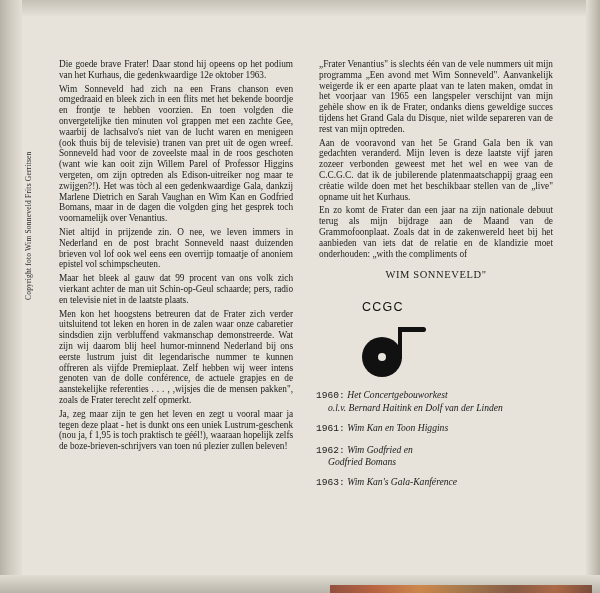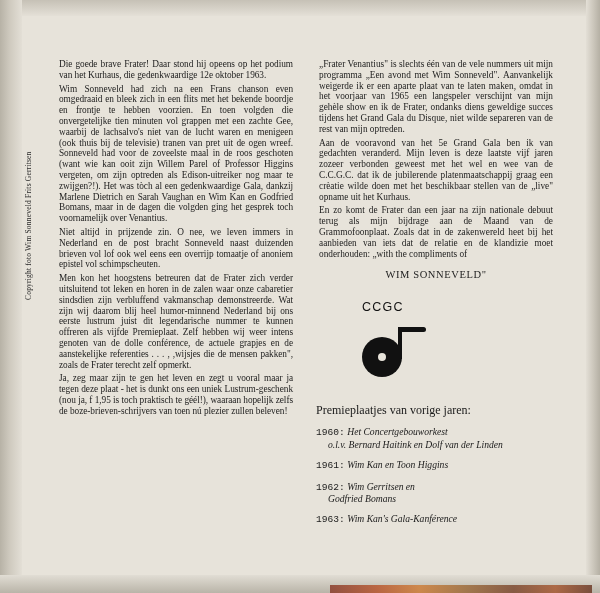--- a/index.html
+++ b/index.html
@@ -180,55 +180,55 @@
   <div class="bottom-color-strip"></div>
 
   <div class="copyright">Copyright foto Wim Sonneveld  Frits Gerritsen</div>
 
   <div class="columns">
 
     <div class="col left">
       <p>Die goede brave Frater! Daar stond hij opeens op het podium van het Kurhaus, die gedenkwaardige 12e oktober 1963.</p>
       <p>Wim Sonneveld had zich na een Frans chanson even omgedraaid en bleek zich in een flits met het bekende boordje en frontje te hebben voorzien. En toen volgden die onvergetelijke tien minuten vol grappen met een zachte Gee, waarbij de lachsalvo's niet van de lucht waren en menigeen (ook thuis bij de televisie) tranen van pret uit de ogen wreef. Sonneveld had voor de zoveelste maal in de roos geschoten (want wie kan ooit zijn Willem Parel of Professor Higgins vergeten, om zijn optreden als Edison-uitreiker nog maar te zwijgen?!). Het was tòch al een gedenkwaardige Gala, dankzij Marlene Dietrich en Sarah Vaughan en Wim Kan en Godfried Bomans, maar in de dagen die volgden ging het gesprek toch voornamelijk over Venantius.</p>
       <p>Niet altijd in prijzende zin. O nee, we leven immers in Nederland en de post bracht Sonneveld naast duizenden brieven vol lof ook wel eens een overrijp tomaatje of anoniem epistel vol schimpscheuten.</p>
+      <p>Maar het bleek al gauw dat 99 procent van ons volk zich vierkant achter de man uit Schin-op-Geul schaarde; pers, radio en televisie niet in de laatste plaats.</p>
       <p>Men kon het hoogstens betreuren dat de Frater zich verder uitsluitend tot leken en horen in de zalen waar onze cabaretier sindsdien zijn verbluffend vakmanschap demonstreerde. Wat zijn wij daarom blij heel humor-minnend Nederland bij ons eerste lustrum juist dit legendarische nummer te kunnen offreren als vijfde Premieplaat. Zelf hebben wij weer intens genoten van de dolle conférence, de actuele grapjes en de aanstekelijke referenties . . . , ,wijsjes die de mensen pakken", zoals de Frater terecht zelf opmerkt.</p>
       <p>Ja, zeg maar zijn te gen het leven en zegt u vooral maar ja tegen deze plaat - het is dunkt ons een uniek Lustrum-geschenk (nou ja, f 1,95 is toch praktisch te géél!), waaraan hopelijk zelfs de boze-brieven-schrijvers van toen nú plezier zullen beleven!</p>
     </div>
 
     <div class="col right">
       <p>„Frater Venantius" is slechts één van de vele nummers uit mijn programma „Een avond met Wim Sonneveld". Aanvankelijk weigerde ik er een aparte plaat van te laten maken, omdat in het voorjaar van 1965 een langspeler verschijnt van mijn gehèle show en ik de Frater, ondanks diens geweldige succes tijdens het Grand Gala du Disque, niet wilde separeren van de rest van mijn optreden.</p>
       <p>Aan de vooravond van het 5e Grand Gala ben ik van gedachten veranderd. Mijn leven is deze laatste vijf jaren zozeer verbonden geweest met het wel en wee van de C.C.G.C. dat ik de jubilerende platenmaatschappij graag een crèatie wilde doen met het beschikbaar stellen van de „live" opname uit het Kurhaus.</p>
       <p>En zo komt de Frater dan een jaar na zijn nationale debuut terug als mijn bijdrage aan de Maand van de Grammofoonplaat. Zoals dat in de zakenwereld heet bij het aanbieden van iets dat de relatie en de klandizie moet onderhouden: „with the compliments of</p>
       <div class="signature">WIM SONNEVELD"</div>
 
       <div class="logo-block">
         <div class="ccgc">CCGC</div>
         <div class="logo-shape">
           <div class="disc"></div>
           <div class="stem"></div>
           <div class="flag"></div>
         </div>
       </div>
 
-      <div class="premie-title">Premieplaatjes van vorige jaren:</div>
 
       <div class="premie-list">
         <div class="premie-item">
           <span class="year">1960:</span>
           <span class="title">Het Concertgebouworkest</span>
           <span class="sub">o.l.v. Bernard Haitink en Dolf van der Linden</span>
         </div>
         <div class="premie-item">
           <span class="year">1961:</span>
           <span class="title">Wim Kan en Toon Higgins</span>
           <span class="sub"></span>
         </div>
         <div class="premie-item">
           <span class="year">1962:</span>
-          <span class="title">Wim Gerritsen en</span>
+          <span class="title">Wim Godfried en</span>
           <span class="sub">Godfried Bomans</span>
         </div>
         <div class="premie-item">
           <span class="year">1963:</span>
           <span class="title">Wim Kan's Gala-Kanférence</span>
           <span class="sub"></span>
         </div>
       </div>
     </div>
 

